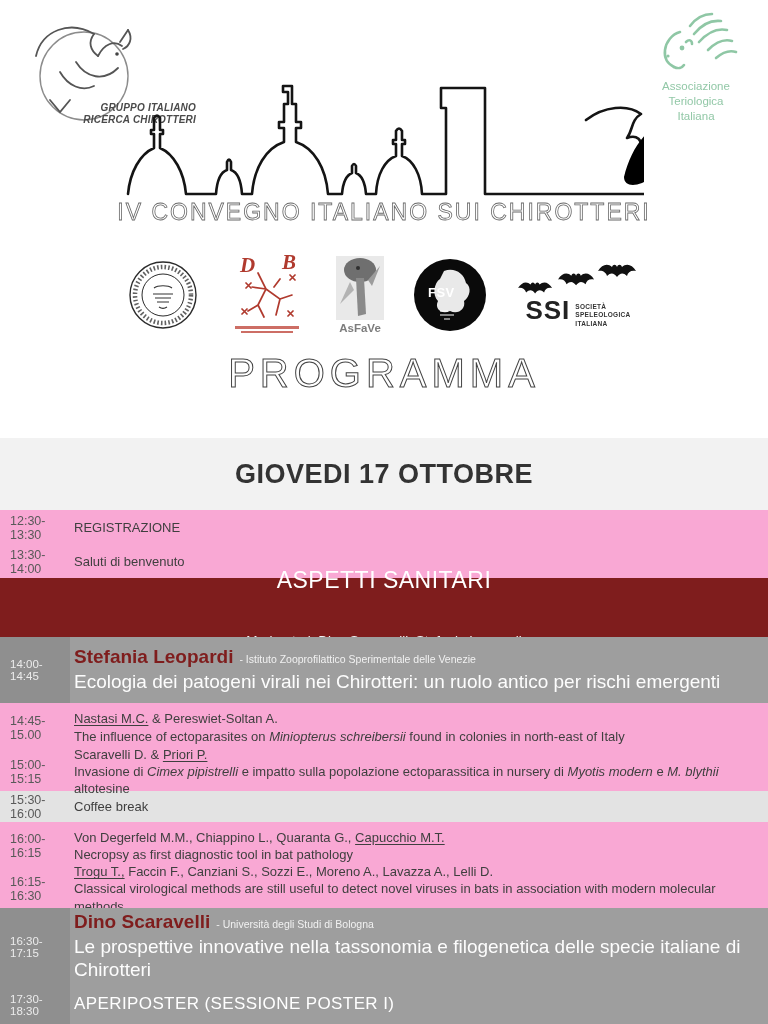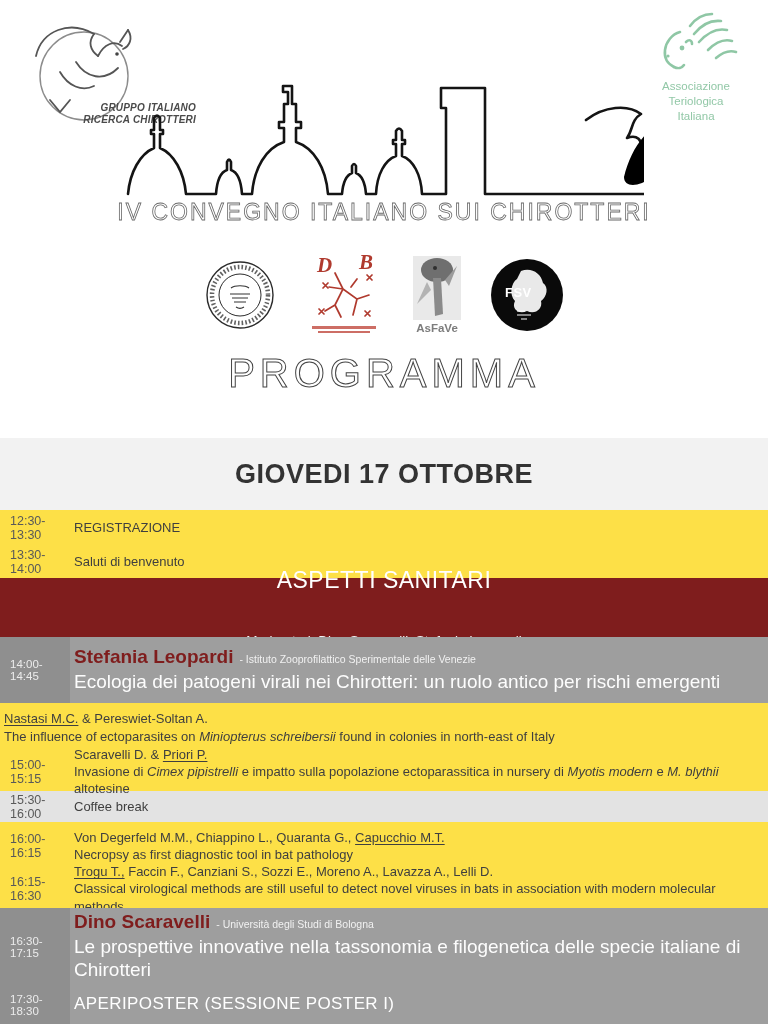--- a/index.html
+++ b/index.html
@@ -59,21 +59,21 @@
   .band-day { height:72px; background:#f2f2f2; display:flex; align-items:center;
               justify-content:center; font-size:27px; font-weight:bold; color:#333;
               letter-spacing:.5px; }
 
   .row { display:flex; width:100%; }
   .row .time { flex:0 0 70px; display:flex; align-items:center; padding-left:10px;
                font-size:12.5px; color:#595959; }
   .row .content { flex:1; display:flex; flex-direction:column; justify-content:center;
                   padding-left:4px; padding-right:24px; font-size:13px; color:#3f3f3f;
                   line-height:1.32; }
-  .row.white { background:#fde047; }
+  .row.white { background:#f9a8d4; }
   .row.coffee { background:#e3e3e3; }
   .row.gray .time { background:#8f8f8f; color:#ececec; font-size:11.5px; }
   .row.gray .content { background:#9e9e9e; color:#fff; }
 
   .h35{height:35px} .h33{height:33px} .h49{height:49px} .h39{height:39px}
   .h31{height:31px} .h48{height:48px} .h38{height:38px} .h66{height:66px}
   .h77{height:77px}
 
   .session { height:59px; background:#7f1d1d; color:#fff; display:flex; flex-direction:column;
              align-items:center; justify-content:center;gap:36px; }
@@ -216,20 +216,37 @@
           <svg width="72" height="72" viewBox="0 0 72 72">
             <path d="M30,12 C40,8 50,14 52,24 C58,28 56,38 50,42 C52,50 44,56 36,52 C28,56 20,50 24,42 C18,36 20,24 26,20 Z" fill="#fdfdfd" opacity=".92"></path>
             <g stroke="#fff" stroke-width="1.2">
               <path d="M26,52 L34,52 M26,56 L40,56 M30,60 L36,60"></path>
             </g>
           </svg>
           <span class="fsv-label">FSV</span>
         </div>
       </div>
 
+      <div class="logo-item ssi-wrap">
+        <svg width="124" height="36" viewBox="0 0 124 36">
+          <g fill="#111">
+            <path transform="translate(2,18) scale(0.9)" d="M0,9 C4,2 10,1 14,5 C15,2 18,2 19,5 C20,2 23,2 24,5 C28,1 34,2 38,9 C33,8 30,10 29,14 C25,10 22,11 19,15 C16,11 13,10 9,14 C8,10 4,8 0,9 Z"></path>
+            <path transform="translate(42,9) scale(0.95)" d="M0,9 C4,2 10,1 14,5 C15,2 18,2 19,5 C20,2 23,2 24,5 C28,1 34,2 38,9 C33,8 30,10 29,14 C25,10 22,11 19,15 C16,11 13,10 9,14 C8,10 4,8 0,9 Z"></path>
+            <path transform="translate(82,0)" d="M0,9 C4,2 10,1 14,5 C15,2 18,2 19,5 C20,2 23,2 24,5 C28,1 34,2 38,9 C33,8 30,10 29,14 C25,10 22,11 19,15 C16,11 13,10 9,14 C8,10 4,8 0,9 Z"></path>
+          </g>
+        </svg>
+        <div class="ssi-bottom">
+          <span class="ssi-label">SSI</span>
+          <span class="ssi-caption">
+            <div>SOCIETÀ</div>
+            <div>SPELEOLOGICA</div>
+            <div>ITALIANA</div>
+          </span>
+        </div>
+      </div>
 
     </div>
 
     <div class="programma">PROGRAMMA</div>
   </div>
 
   <div class="band-day">GIOVEDI 17 OTTOBRE</div>
 
   <div class="row white h35">
     <div class="time">12:30-13:30</div>
@@ -254,20 +271,21 @@
     <div class="time">14:00-14:45</div>
     <div class="content">
       <div class="k-line1">
         <span class="k-name">Stefania Leopardi</span><span class="k-affil">- Istituto Zooprofilattico Sperimentale delle Venezie</span>
       </div>
       <div class="k-title">Ecologia dei patogeni virali nei Chirotteri: un ruolo antico per rischi emergenti</div>
     </div>
   </div>
 
   <div class="row white h49">
+    <div class="time">14:45-15.00</div>
     <div class="content">
       <div><span class="u">Nastasi M.C.</span><span> &amp; Pereswiet-Soltan A.</span></div>
       <div><span>The influence of ectoparasites on </span><span class="i">Miniopterus schreibersii</span><span> found in colonies in north-east of Italy</span></div>
     </div>
   </div>
 
   <div class="row white h39">
     <div class="time">15:00-15:15</div>
     <div class="content">
       <div><span>Scaravelli D. &amp; </span><span class="u">Priori P.</span></div>

